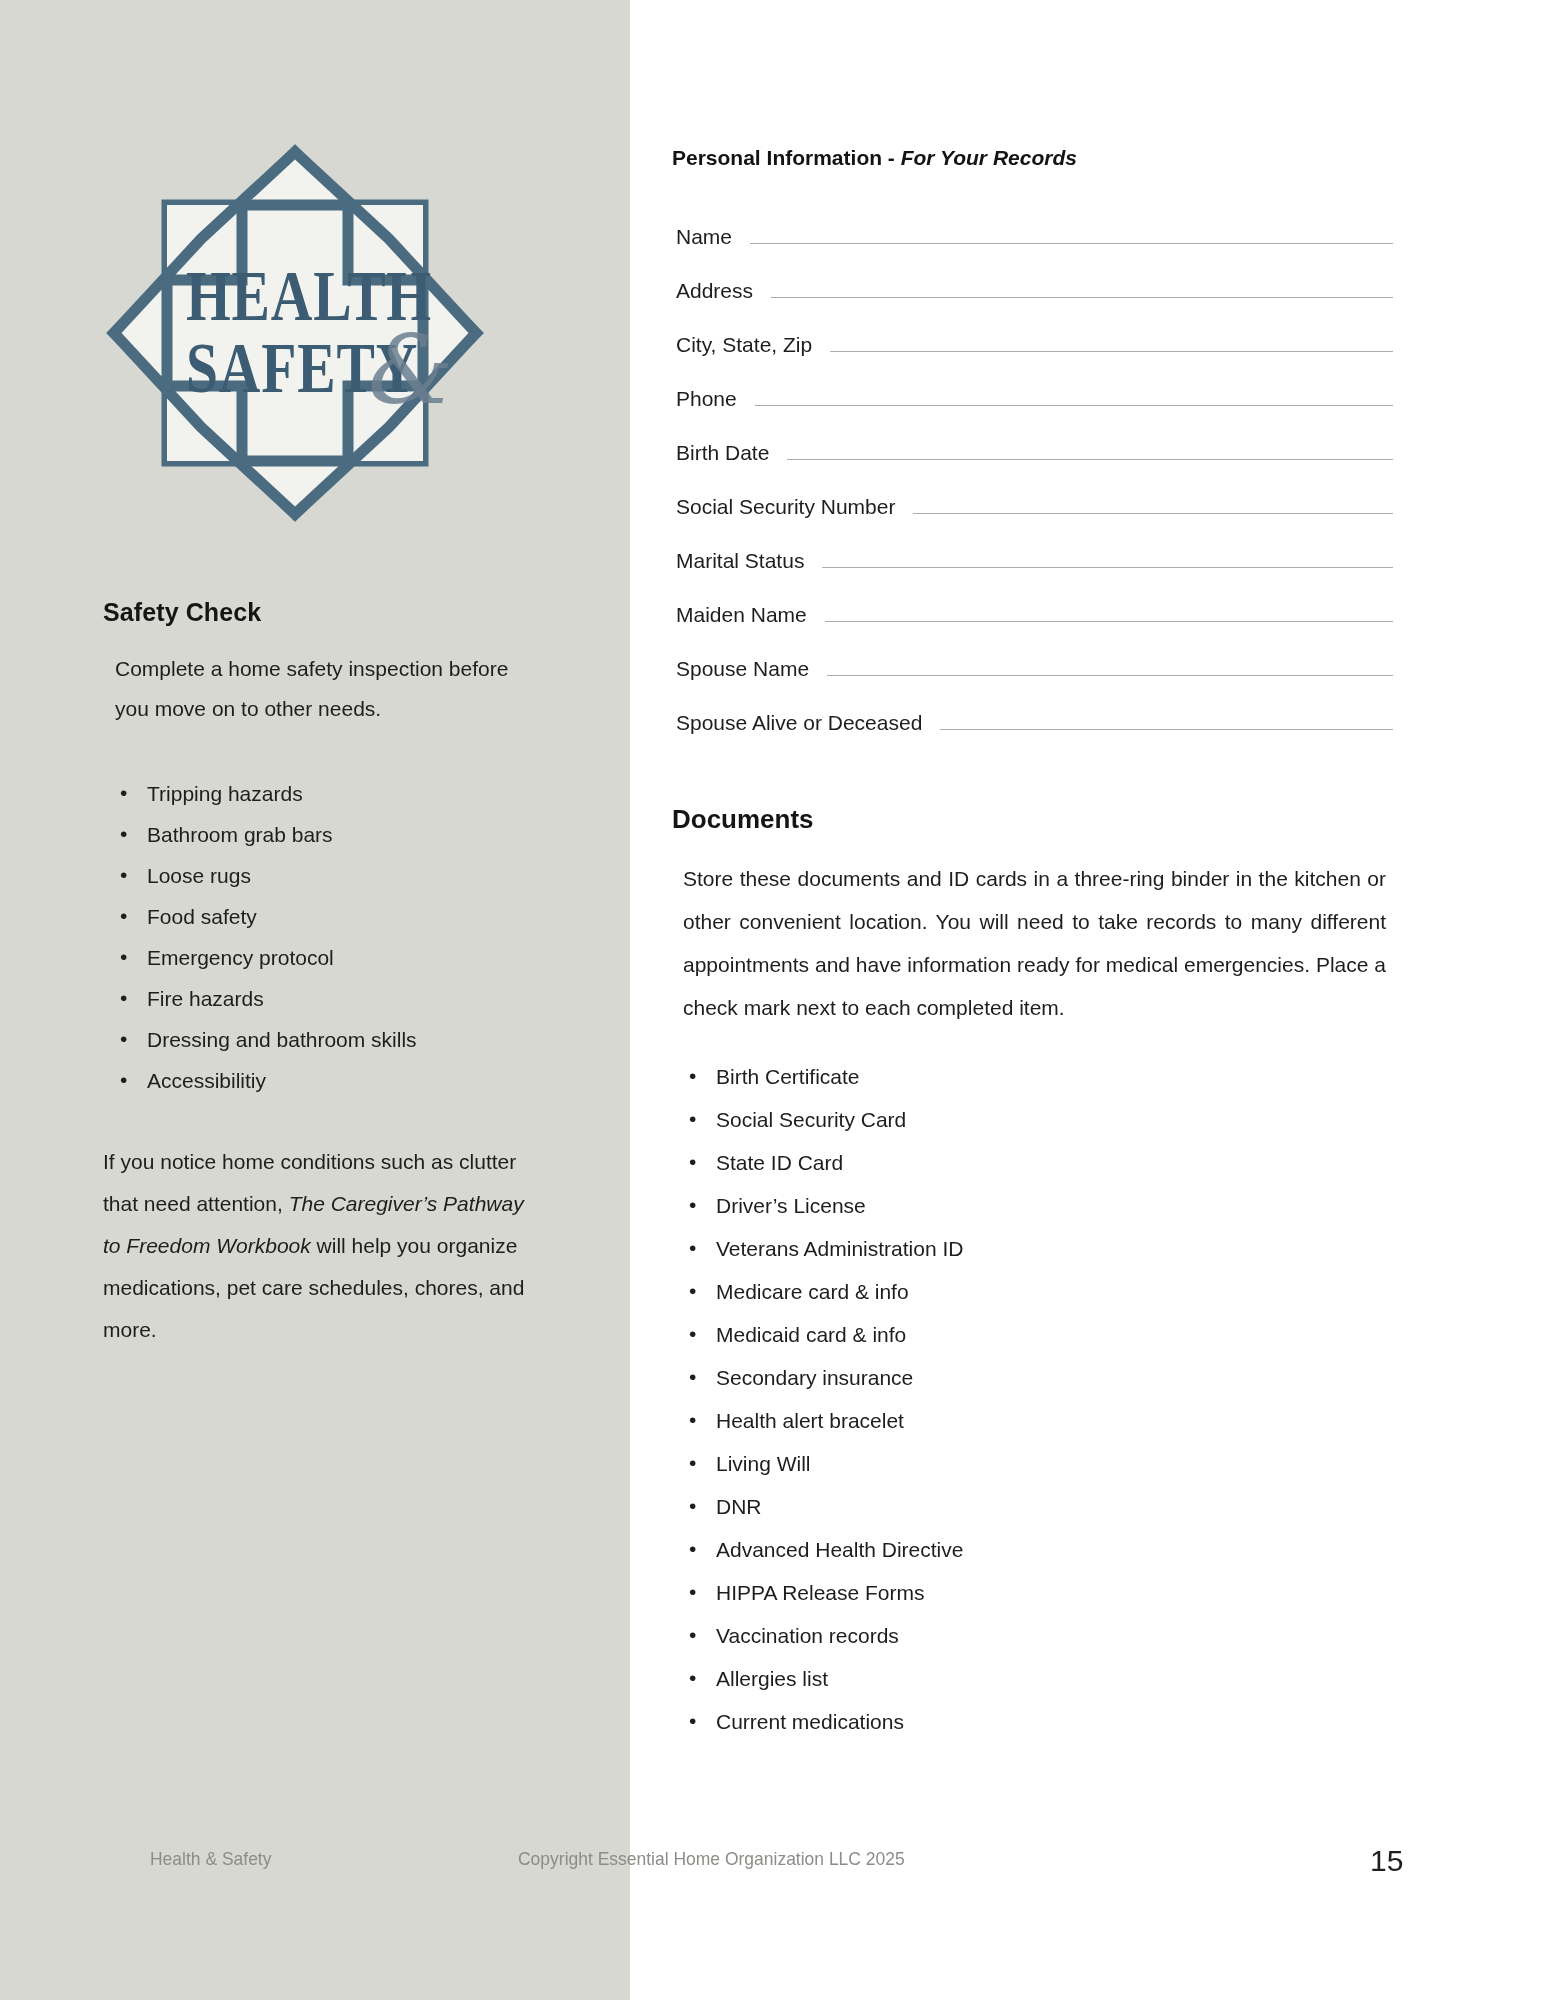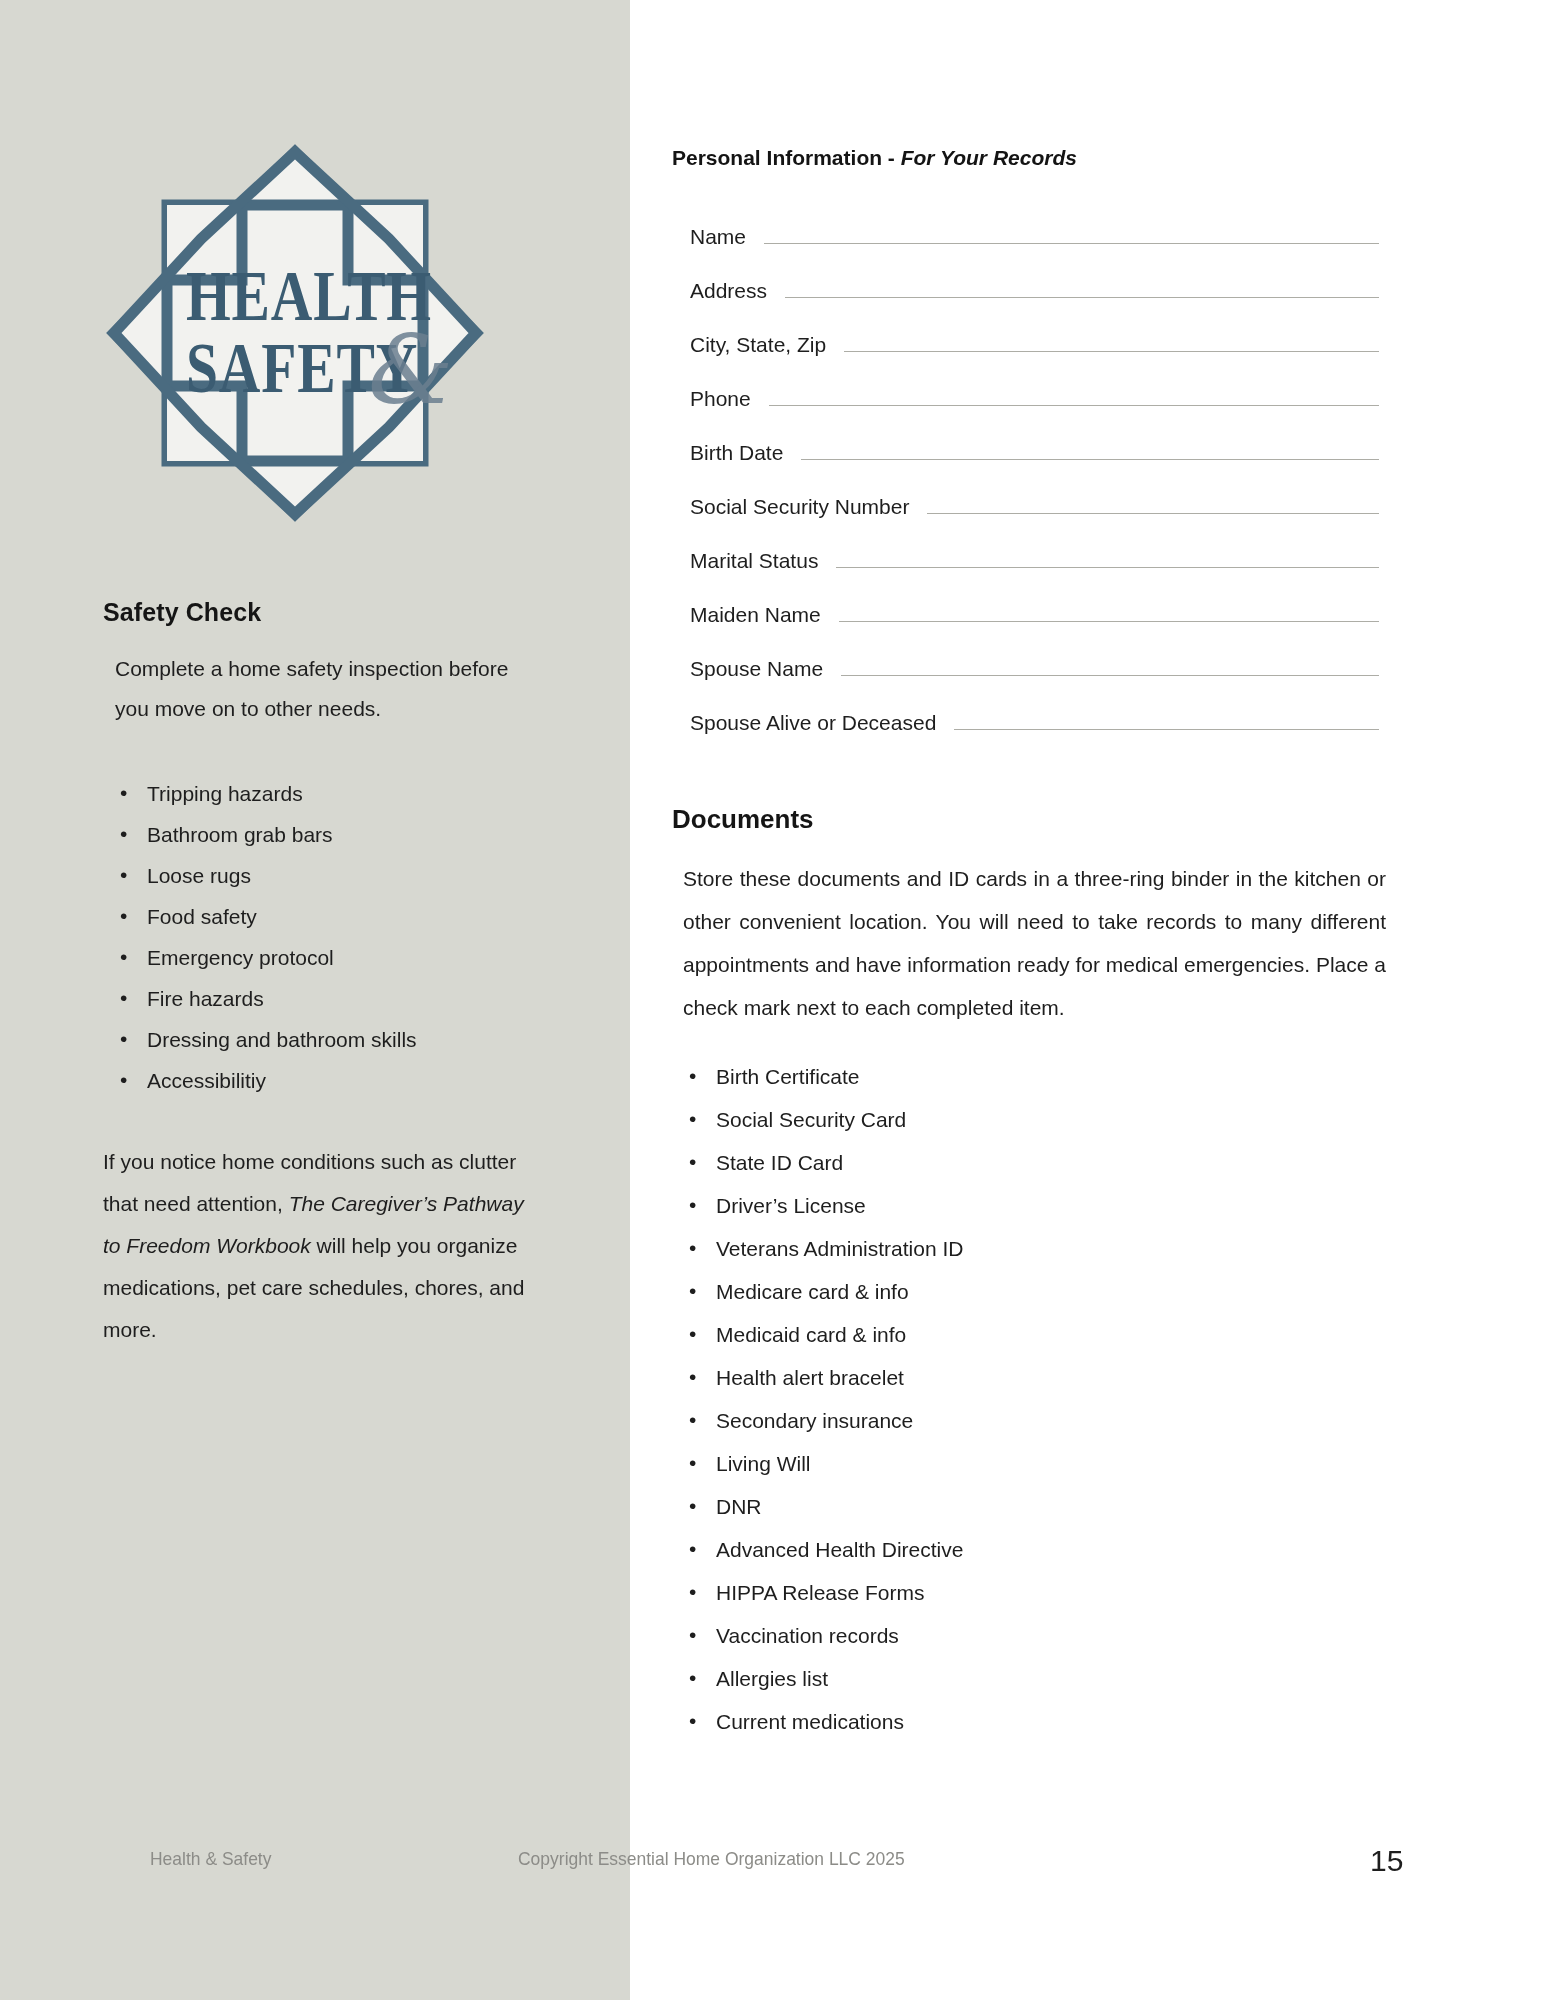--- a/index.html
+++ b/index.html
@@ -151,21 +151,21 @@
     font-size: 21px;
     font-weight: 700;
     color: #141414;
     margin: 0 0 26px 0;
   }
   .pi-heading .it {
     font-style: italic;
     font-weight: 700;
   }
   .form-rows {
-    margin: 18px;
+    margin: 4px;
     padding: 0;
   }
   .form-row {
     display: flex;
     align-items: flex-end;
     height: 54px;
   }
   .form-label {
     font-size: 21px;
     color: #1e1e1e;
@@ -350,22 +350,22 @@
       <h2 class="docs-heading">Documents</h2>
       <p class="docs-para">Store these documents and ID cards in a three-ring binder in the kitchen or other convenient location. You will need to take records to many different appointments and have information ready for medical emergencies. Place a check mark next to each completed item.</p>
       <ul class="docs-list">
         <li>Birth Certificate</li>
         <li>Social Security Card</li>
         <li>State ID Card</li>
         <li>Driver’s License</li>
         <li>Veterans Administration ID</li>
         <li>Medicare card &amp; info</li>
         <li>Medicaid card &amp; info</li>
+        <li>Secondary insurance</li>
         <li>Health alert bracelet</li>
-        <li>Secondary insurance</li>
         <li>Living Will</li>
         <li>DNR</li>
         <li>Advanced Health Directive</li>
         <li>HIPPA Release Forms</li>
         <li>Vaccination records</li>
         <li>Allergies list</li>
         <li>Current medications</li>
       </ul>
     </div>
   </div>

